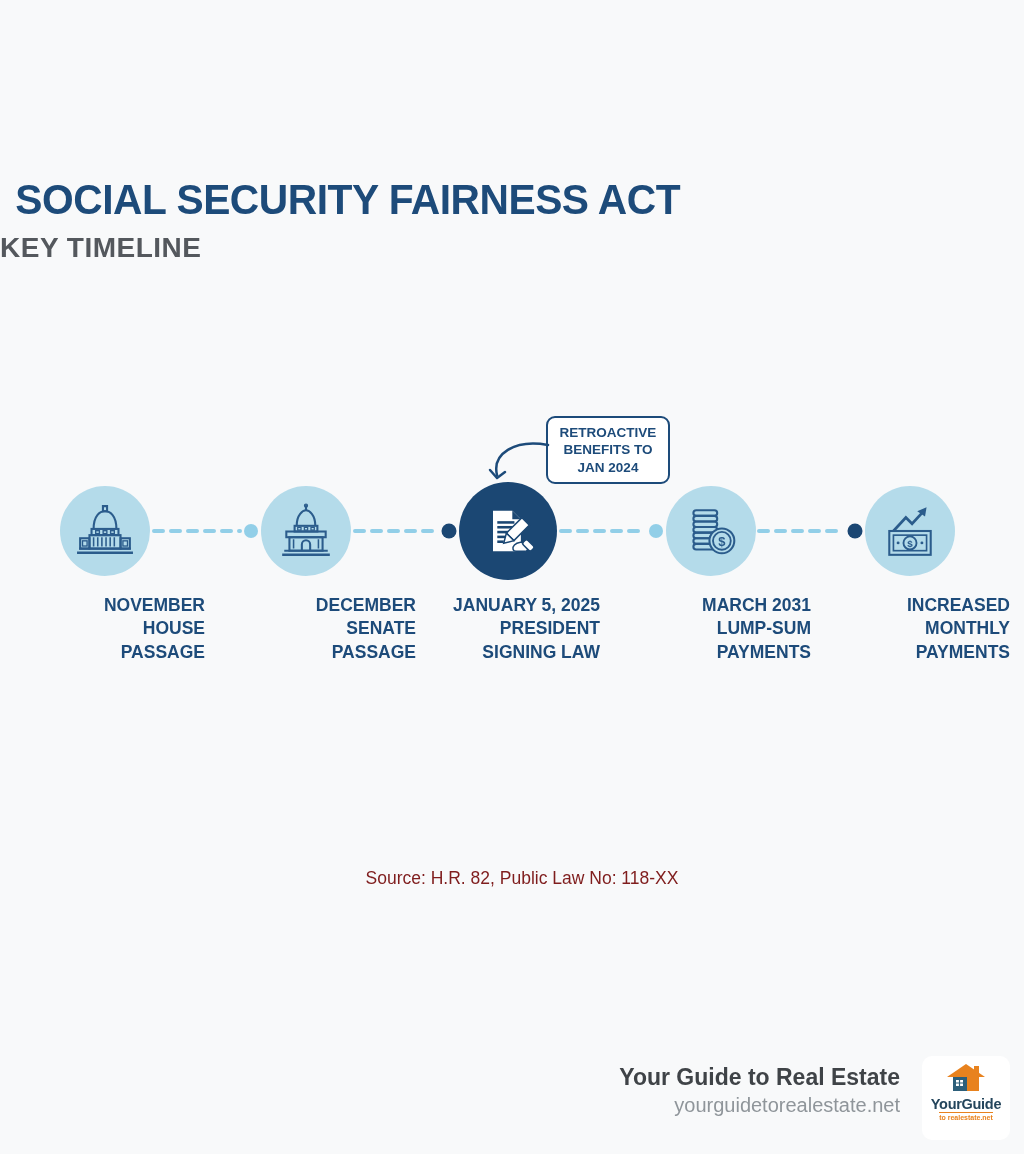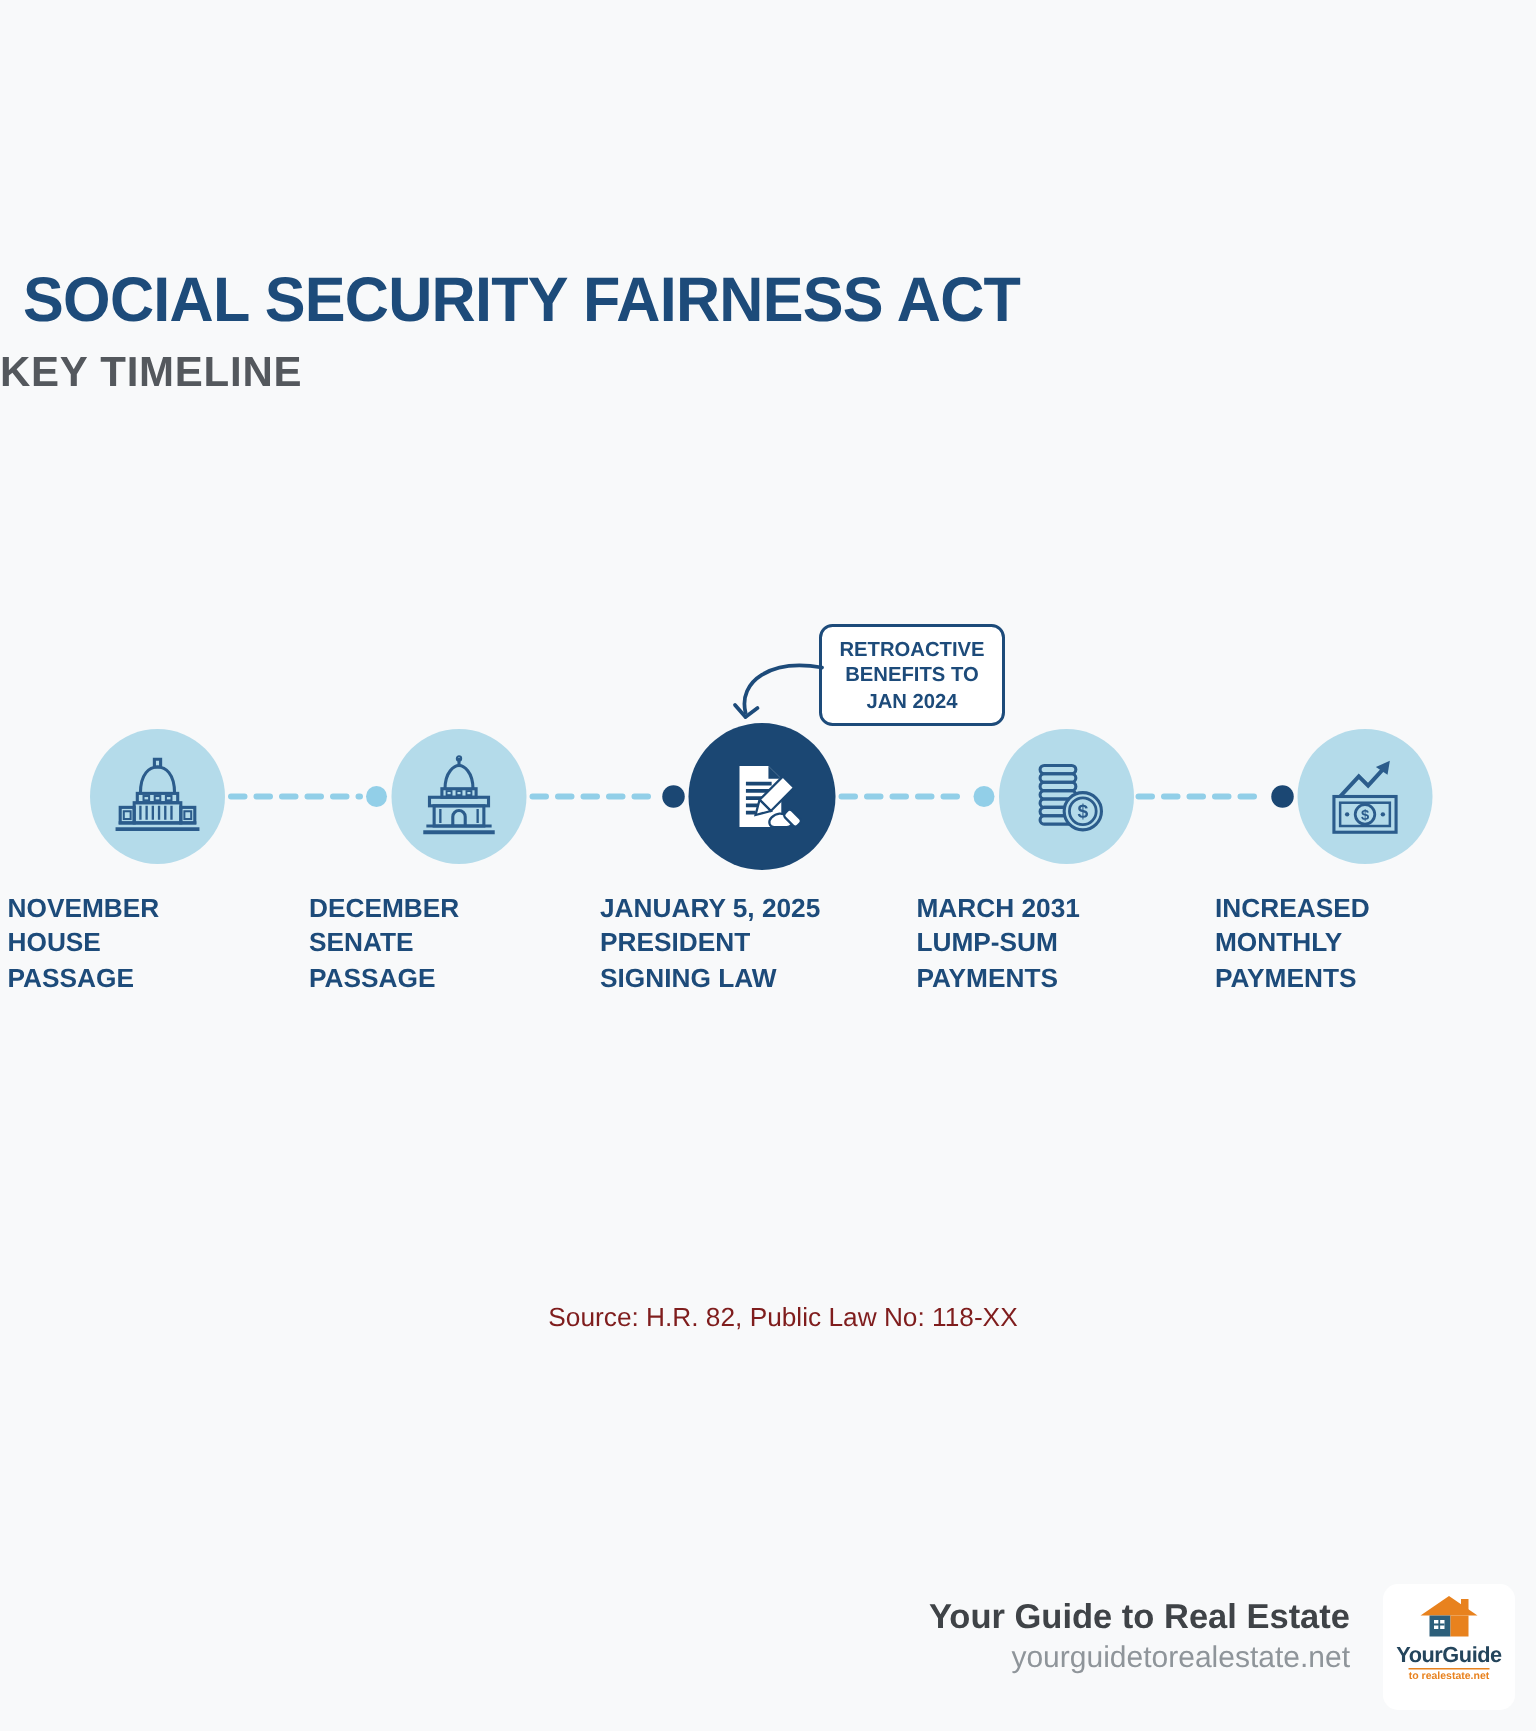--- a/index.html
+++ b/index.html
@@ -81,21 +81,21 @@
     display: flex;
     align-items: center;
     justify-content: center;
   }
   .node.light { width: 90px; height: 90px; top: 486px; background: #b4dbea; }
   .node.dark  { width: 98px; height: 98px; top: 482px; background: #1b4773; }
   .node-label {
     position: absolute;
     top: 594px;
     width: 200px;
-    text-align: left;
+    text-align: right;
     font-size: 17.5px;
     font-weight: 700;
     line-height: 1.33;
     color: #1d4b7a;
     white-space: pre-line;
   }
 
   
   .source {
     position: absolute;
@@ -268,21 +268,21 @@
       <circle cx="28" cy="39.5" r="6.3" stroke-width="1.8"></circle>
       <circle cx="16.5" cy="39.5" r="1.4" fill="#2b5c8c" stroke="none"></circle>
       <circle cx="39.5" cy="39.5" r="1.4" fill="#2b5c8c" stroke="none"></circle>
       <text x="28" y="43.4" text-anchor="middle" font-size="9.5" font-weight="bold" fill="#2b5c8c" stroke="none" font-family="'Liberation Sans', sans-serif">$</text>
     </svg>
   </div>
 
   <div class="node-label" style="left:5px">NOVEMBER
 HOUSE
 PASSAGE</div>
-  <div class="node-label" style="left:206px">DECEMBER
+  <div class="node-label" style="left:216px">DECEMBER
 SENATE
 PASSAGE</div>
   <div class="node-label" style="left:400px">JANUARY 5, 2025
 PRESIDENT
 SIGNING LAW</div>
   <div class="node-label" style="left:611px">MARCH 2031
 LUMP-SUM
 PAYMENTS</div>
   <div class="node-label" style="left:810px">INCREASED
 MONTHLY

